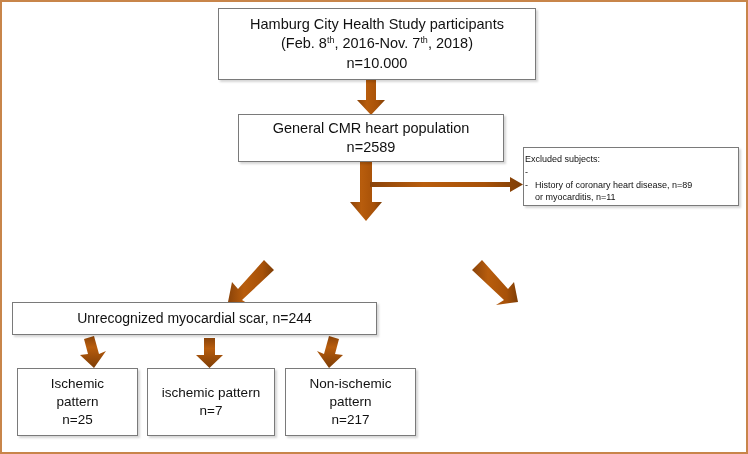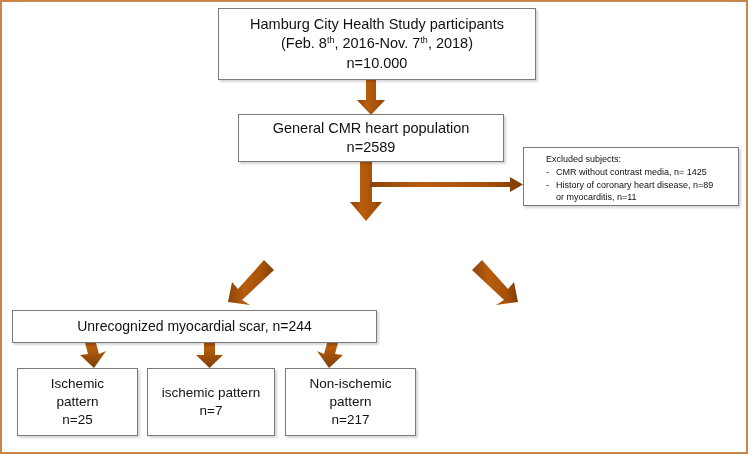--- a/index.html
+++ b/index.html
@@ -45,21 +45,20 @@
     left: 236px; top: 112px; width: 266px; height: 48px;
     font-size: 14.5px;
   }
   #box-final-cecmr {
     left: 103px; top: 219px; width: 512px; height: 32px;
     font-size: 14.5px;
   }
   #box-unrecognized {
     left: 10px; top: 300px; width: 365px; height: 33px;
     font-size: 14px;
-    margin-top: 8px;
   }
   #box-noscar {
     left: 381px; top: 300px; width: 357px; height: 33px;
     font-size: 14px;
   }
   #box-ischemic {
     left: 15px; top: 366px; width: 121px; height: 68px;
     font-size: 13.5px;
   }
   #box-mixed {
@@ -74,21 +73,21 @@
   
   #box-excluded {
     position: absolute;
     left: 521px; top: 145px; width: 216px; height: 59px;
     box-sizing: border-box;
     background: #ffffff;
     border: 1.1px solid #7a7a7a;
     box-shadow: 2px 2px 2px rgba(0,0,0,0.16);
     font-size: 9px;
     color: #111111;
-    padding: 5px 4px 4px 22px;
+    padding: 5px 4px 4px 1px;
     line-height: 1.42;
     text-align: left;
   }
   #box-excluded .ex-title { display: block; white-space: nowrap; }
   #box-excluded .ex-item {
     display: flex;
     white-space: nowrap;
   }
   #box-excluded .ex-dash { width: 10px; flex: 0 0 10px; }
   #box-excluded .ex-cont { display: block; padding-left: 10px; white-space: nowrap; }
@@ -164,21 +163,20 @@
 
   <div class="box" id="box-general-cmr">
     <span class="ln">General CMR heart population</span>
     <span class="ln">n=2589</span>
   </div>
 
   <div id="box-excluded">
     <span class="ex-title">Excluded subjects:</span>
     <span class="ex-item">
       <span class="ex-dash">-</span>
-      <span>CMR without contrast media, n= 1425</span>
     </span>
     <span class="ex-item">
       <span class="ex-dash">-</span>
       <span>History of coronary heart disease, n=89</span>
     </span>
     <span class="ex-cont">or myocarditis, n=11</span>
   </div>
 
 
   <div class="box" id="box-unrecognized">

